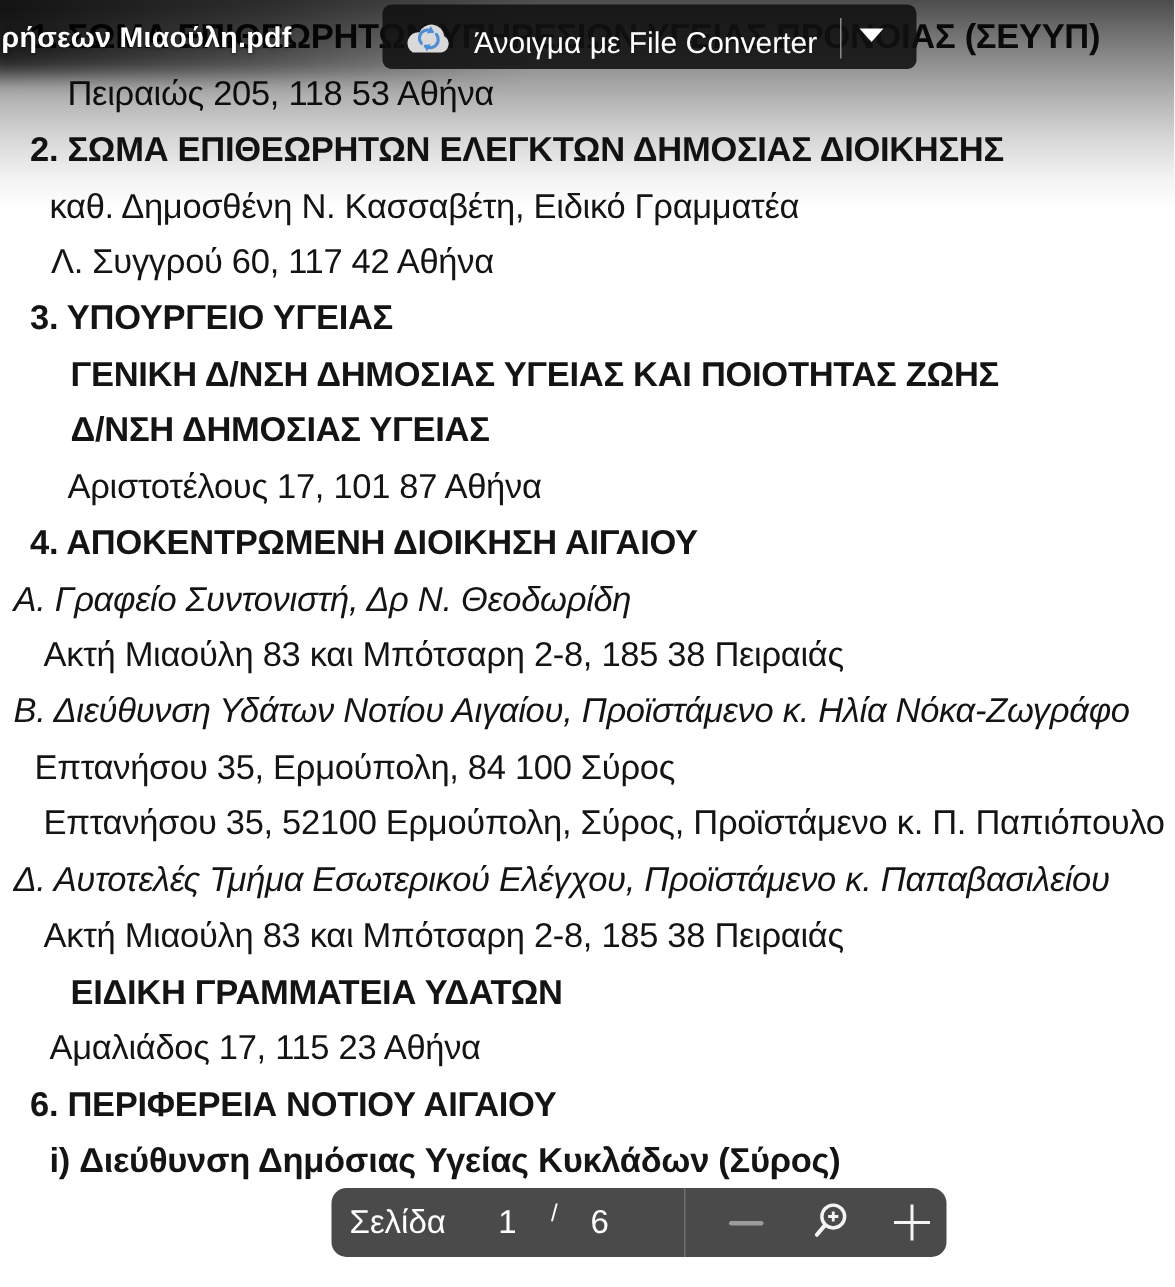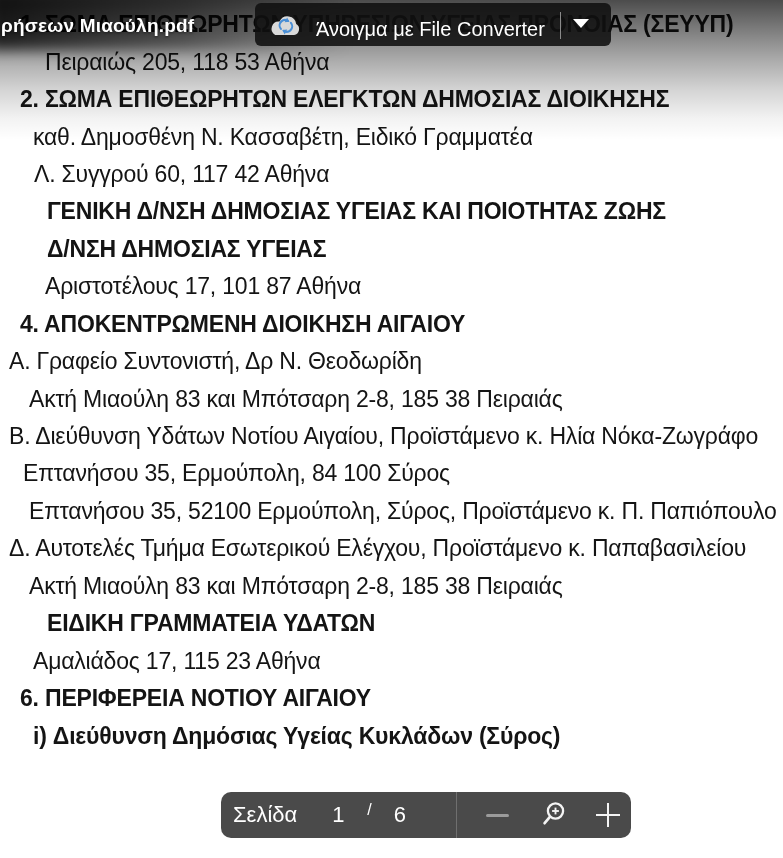--- a/index.html
+++ b/index.html
@@ -7,21 +7,21 @@
     position:relative;width:783px;height:858px;overflow:hidden;
     background:#ffffff;font-family:"Liberation Sans",sans-serif;
   }
   
   .doc{position:absolute;top:6px;left:0;right:0;z-index:1;}
   .ln{
     height:37.45px;display:flex;align-items:center;
     font-size:23px;color:#141414;white-space:pre;letter-spacing:-0.2px;
   }
   .b{font-weight:bold;}
-  .i9{padding-left:9px;}  .i20{padding-left:20px;} .i23{padding-left:23px;}
+  .i9{padding-left:9px;font-style:italic;}  .i20{padding-left:20px;} .i23{padding-left:23px;}
   .i29{padding-left:29px;}.i33{padding-left:33px;} .i34{padding-left:34px;}
   .i45{padding-left:45px;}.i47{padding-left:47px;}
   
   .fade-top{
     position:absolute;top:0;left:0;width:783px;height:140px;z-index:2;pointer-events:none;
     background:linear-gradient(to bottom,
       rgba(0,0,0,0.70) 0px, rgba(0,0,0,0.52) 28px, rgba(0,0,0,0.34) 58px,
       rgba(0,0,0,0.17) 90px, rgba(0,0,0,0.05) 118px, rgba(0,0,0,0) 140px);
   }
   .fade-left{
@@ -72,20 +72,21 @@
 <body>
 
 <div id="screen">
 
   <div class="doc">
     <div class="ln b i20">1. ΣΩΜΑ ΕΠΙΘΕΩΡΗΤΩΝ ΥΠΗΡΕΣΙΩΝ ΥΓΕΙΑΣ ΠΡΟΝΟΙΑΣ (ΣΕΥΥΠ)</div>
     <div class="ln i45">Πειραιώς 205, 118 53 Αθήνα</div>
     <div class="ln b i20">2. ΣΩΜΑ ΕΠΙΘΕΩΡΗΤΩΝ ΕΛΕΓΚΤΩΝ ΔΗΜΟΣΙΑΣ ΔΙΟΙΚΗΣΗΣ</div>
     <div class="ln i33">καθ. Δημοσθένη Ν. Κασσαβέτη, Ειδικό Γραμματέα</div>
     <div class="ln i34">Λ. Συγγρού 60, 117 42 Αθήνα</div>
+    <div class="ln b i20">3. ΥΠΟΥΡΓΕΙΟ ΥΓΕΙΑΣ</div>
     <div class="ln b i47">ΓΕΝΙΚΗ Δ/ΝΣΗ ΔΗΜΟΣΙΑΣ ΥΓΕΙΑΣ ΚΑΙ ΠΟΙΟΤΗΤΑΣ ΖΩΗΣ</div>
     <div class="ln b i47">Δ/ΝΣΗ ΔΗΜΟΣΙΑΣ ΥΓΕΙΑΣ</div>
     <div class="ln i45">Αριστοτέλους 17, 101 87 Αθήνα</div>
     <div class="ln b i20">4. ΑΠΟΚΕΝΤΡΩΜΕΝΗ ΔΙΟΙΚΗΣΗ ΑΙΓΑΙΟΥ</div>
     <div class="ln i9">Α. Γραφείο Συντονιστή, Δρ Ν. Θεοδωρίδη</div>
     <div class="ln i29">Ακτή Μιαούλη 83 και Μπότσαρη 2-8, 185 38 Πειραιάς</div>
     <div class="ln i9">Β. Διεύθυνση Υδάτων Νοτίου Αιγαίου, Προϊστάμενο κ. Ηλία Νόκα-Ζωγράφο</div>
     <div class="ln i23">Επτανήσου 35, Ερμούπολη, 84 100 Σύρος</div>
     <div class="ln i29">Επτανήσου 35, 52100 Ερμούπολη, Σύρος, Προϊστάμενο κ. Π. Παπιόπουλο</div>
     <div class="ln i9">Δ. Αυτοτελές Τμήμα Εσωτερικού Ελέγχου, Προϊστάμενο κ. Παπαβασιλείου</div>

